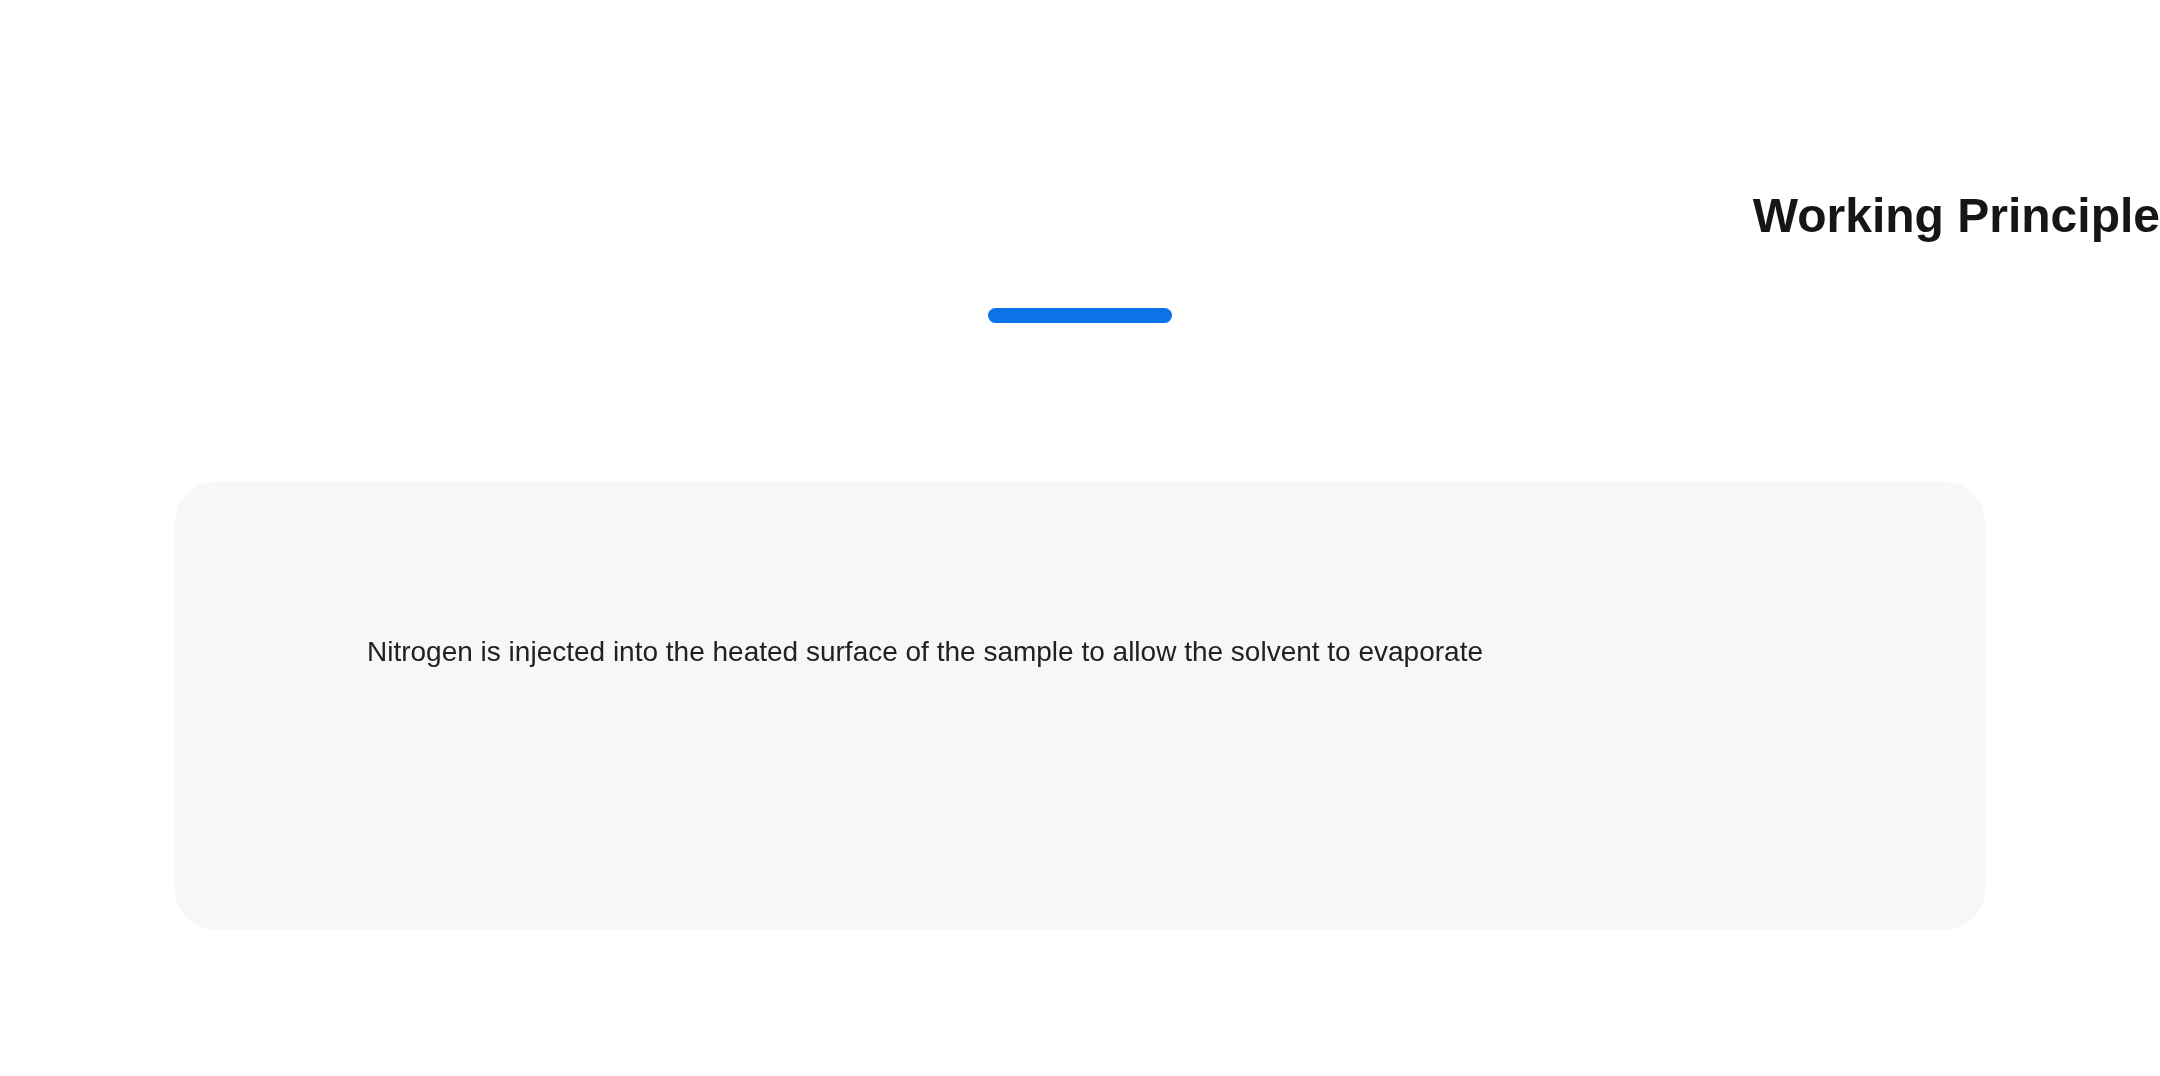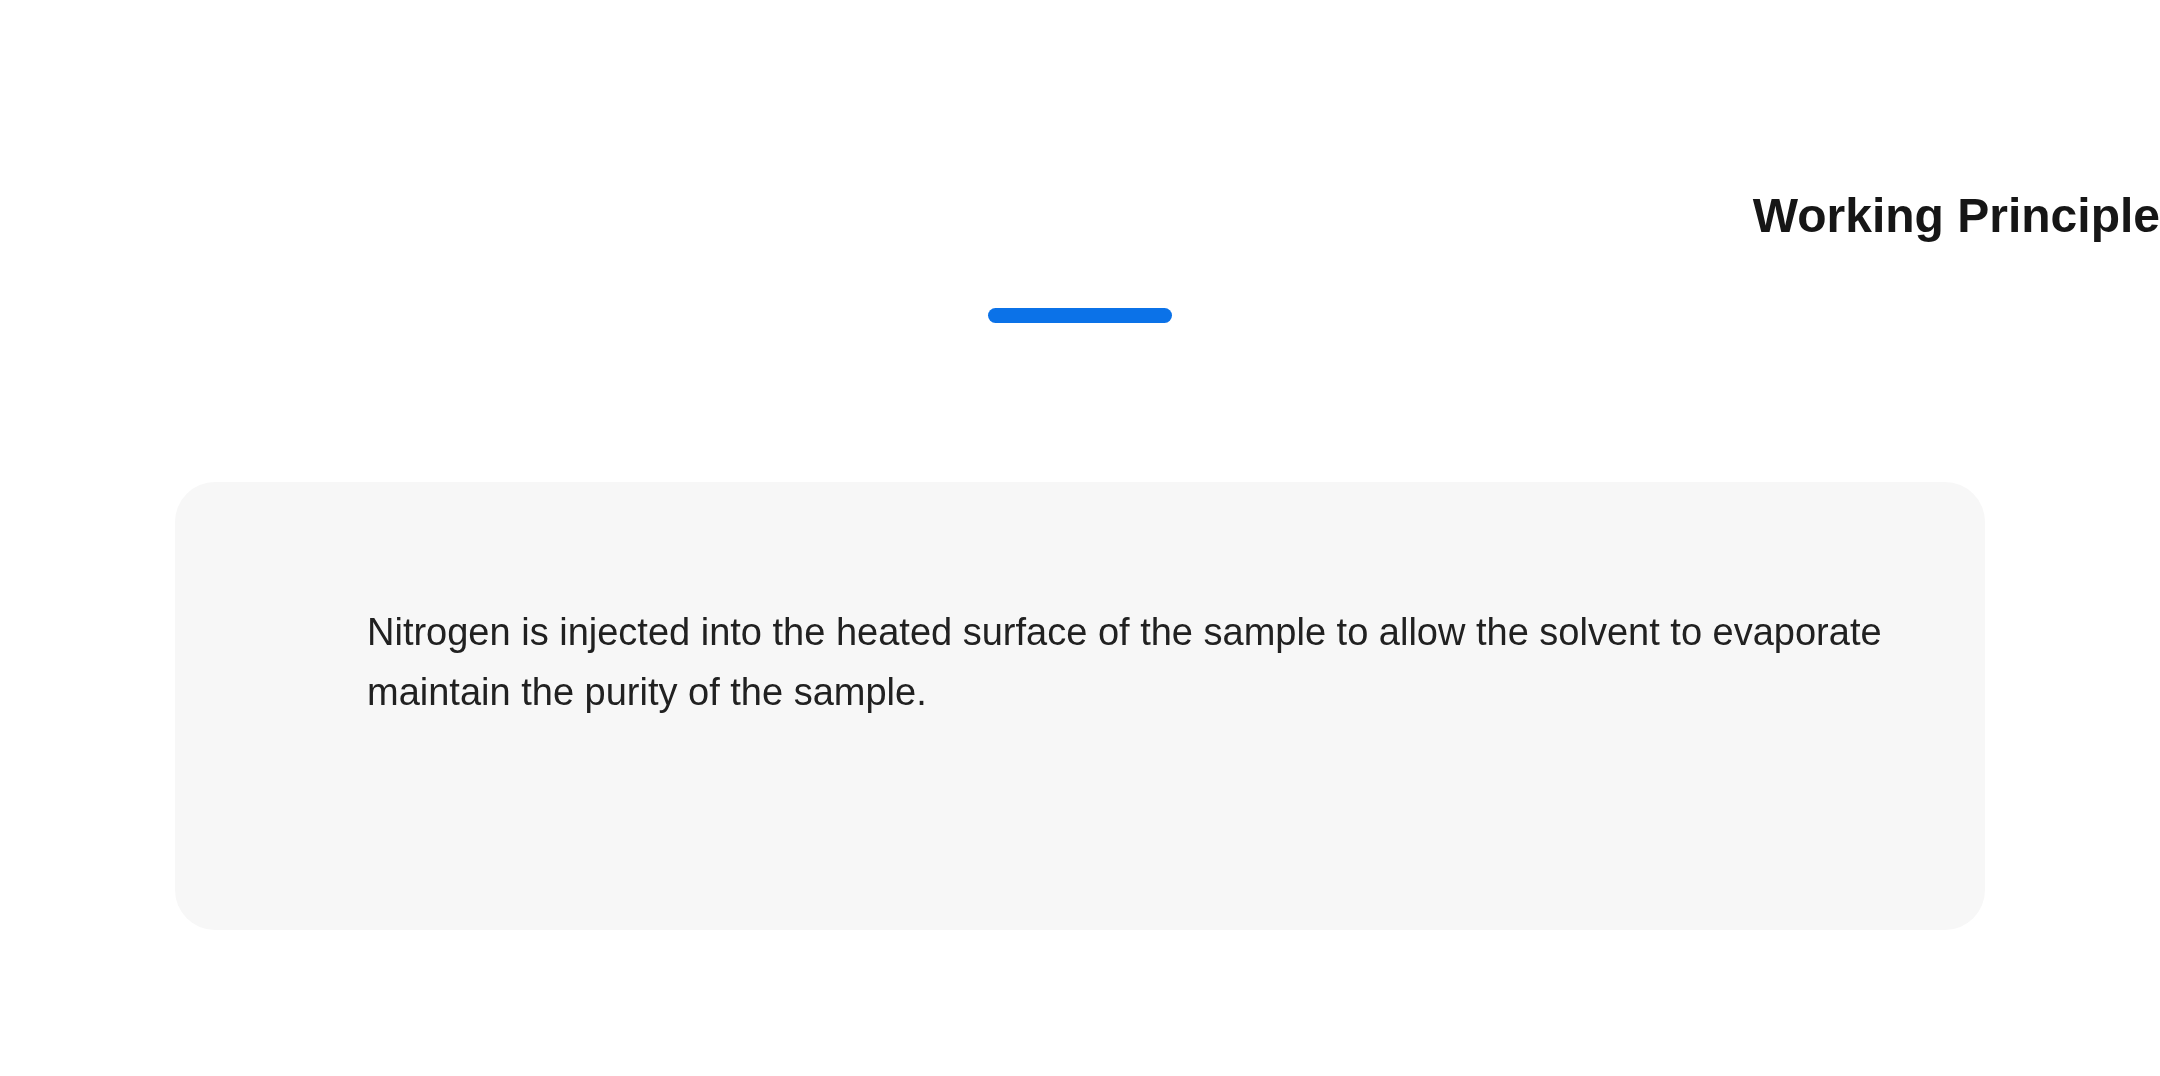--- a/index.html
+++ b/index.html
@@ -44,25 +44,25 @@
     left: 50%;
     transform: translateX(-50%);
     width: 1810px;
     height: 448px;
     border-radius: 40px;
     background: var(--card-bg, #f7f7f7);
     box-sizing: border-box;
   }
   .description-paragraph {
     position: absolute;
-    top: 120px;
+    top: 140px;
     left: 192px;
     right: 160px;
     margin: 0;
-    font-size: 38px;
+    font-size: 28px;
     line-height: 60px;
     font-weight: 400;
     color: var(--body-color, #212121);
   }
   .paragraph-line {
     display: block;
     white-space: nowrap;
   }
 </style>
 </head>
@@ -70,17 +70,16 @@
 
 <div class="page">
 
   <h1 class="section-title">Working Principle</h1>
 
   <div class="title-divider"></div>
 
   <div class="description-card">
     <p class="description-paragraph">
       <span class="paragraph-line">Nitrogen is injected into the heated surface of the sample to allow the solvent to evaporate</span>
-      <span class="paragraph-line">maintain the purity of the sample.</span>
     </p>
   </div>
 
 </div>
 
 </body></html>

